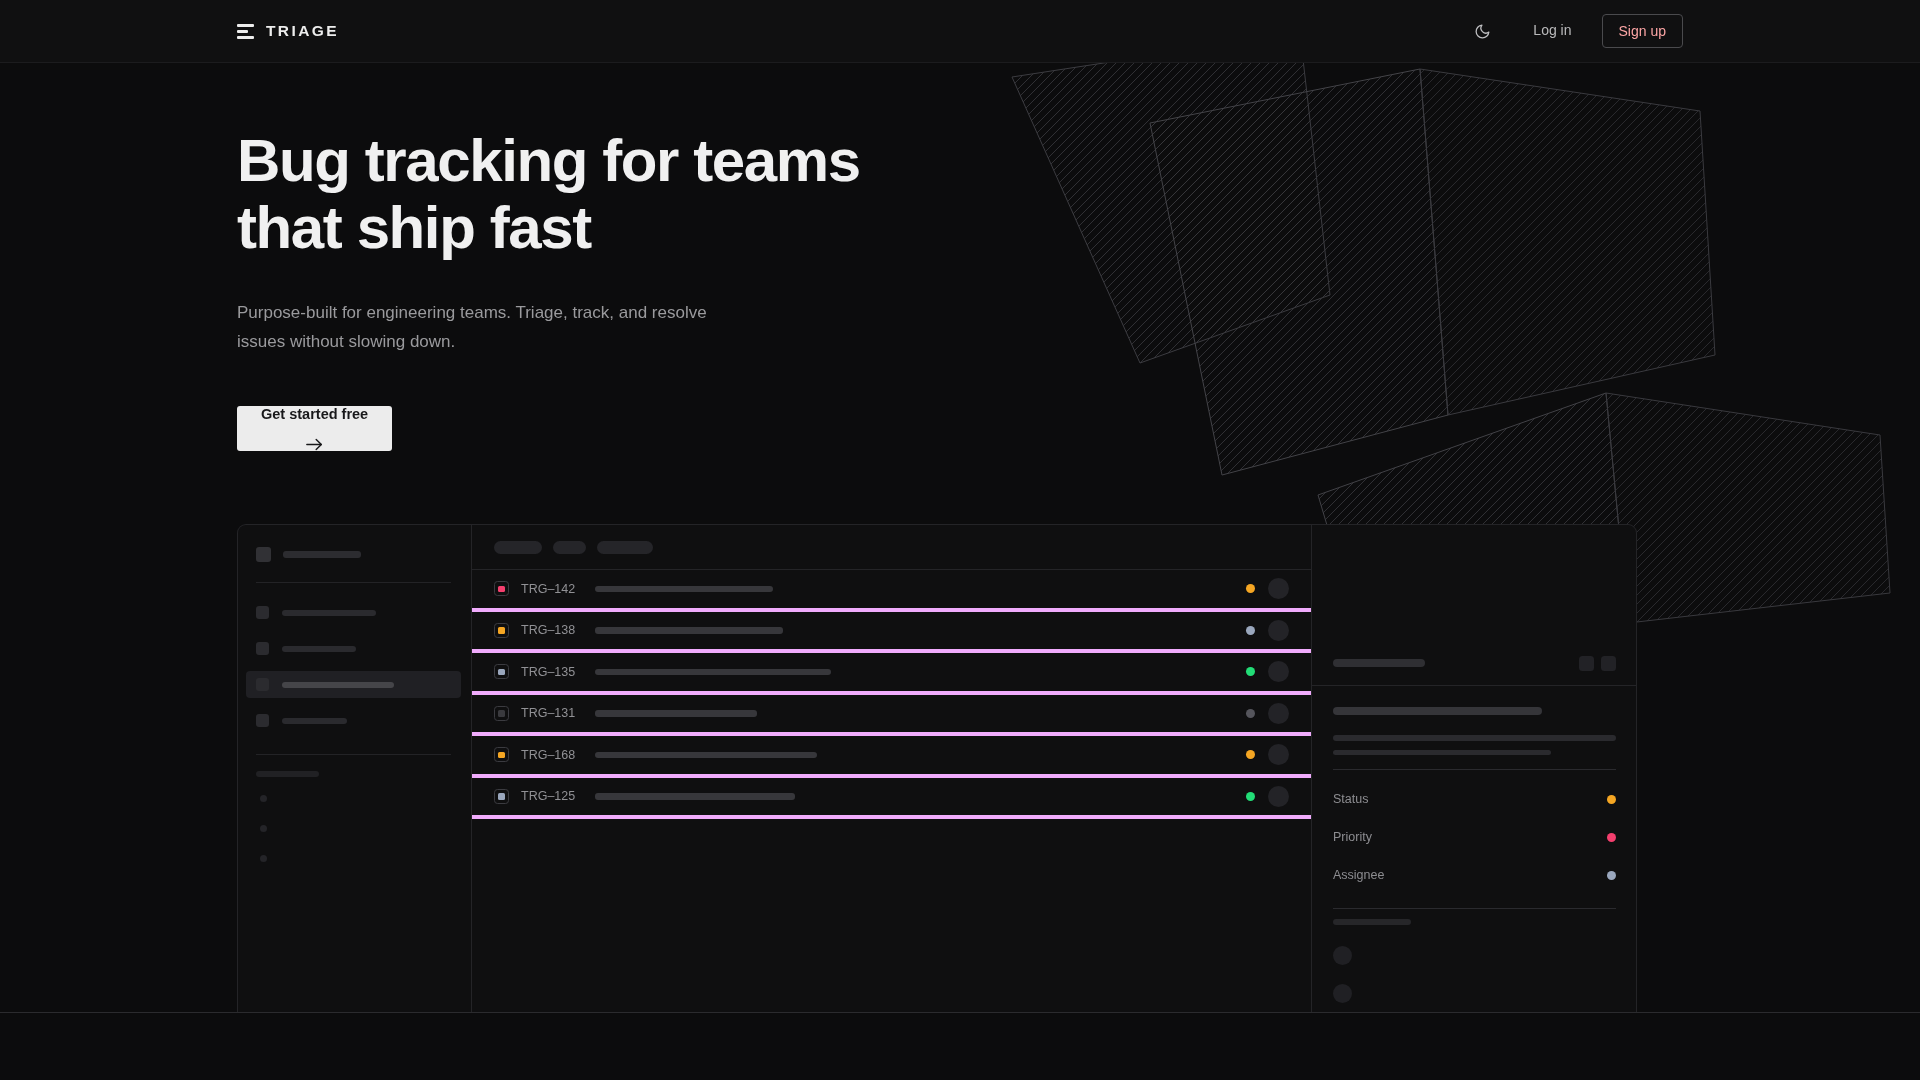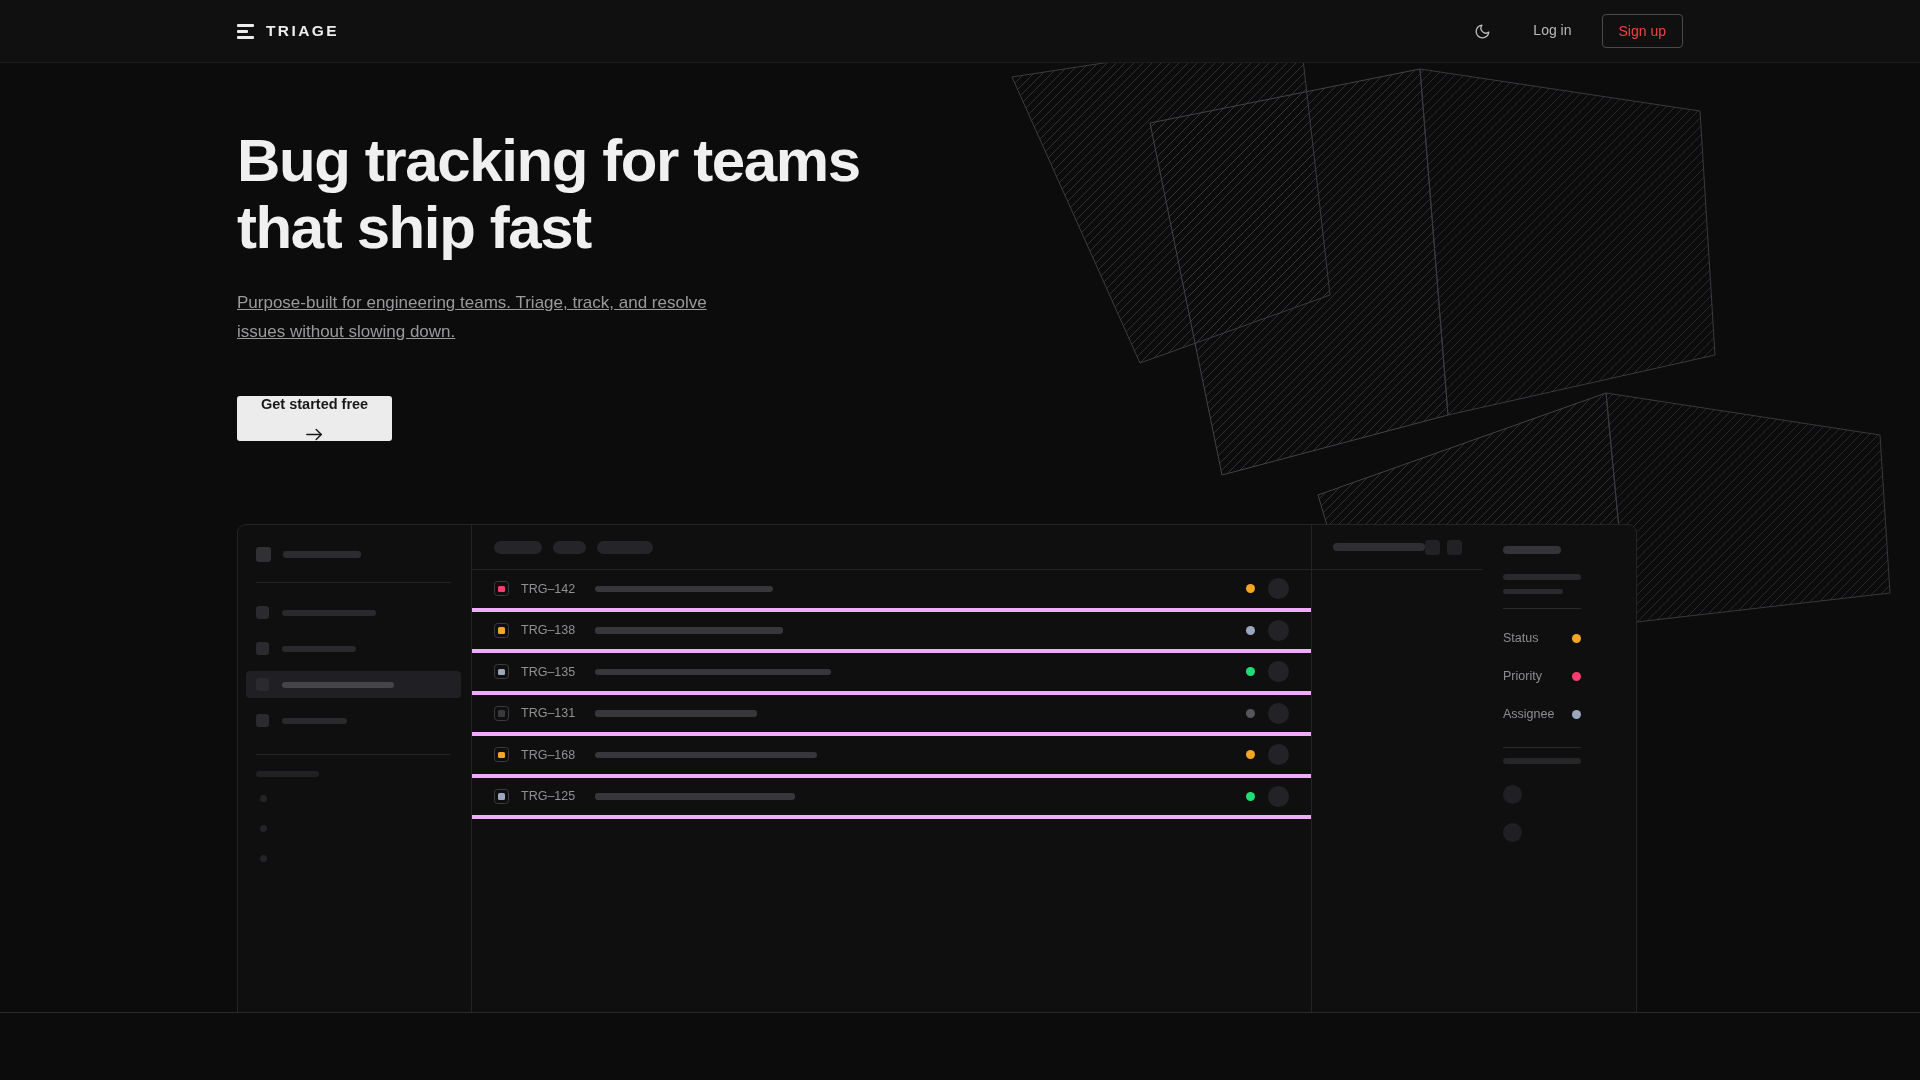--- a/index.html
+++ b/index.html
@@ -87,21 +87,21 @@
     font-size: 14px;
     color: #b9b9bb;
     cursor: pointer;
     padding: 8px 14px;
     margin-right: 16px;
     white-space: nowrap;
   }
 
   .signup-btn {
     font-size: 14px;
-    color: #ef4444;
+    color: #fca5a5;
     background: transparent;
     border: 1px solid #4a4a4d;
     border-radius: 4px;
     padding: 8px 16px;
     cursor: pointer;
     font-family: inherit;
     white-space: nowrap;
   }
 
   
@@ -128,26 +128,25 @@
     margin-top: 64px;
     font-size: 60px;
     line-height: 1.12;
     font-weight: 700;
     letter-spacing: -1.4px;
     color: #f0f0f0;
     max-width: 640px;
   }
 
   .hero p {
-    margin-top: 28px;
+    margin-top: 38px;
     font-size: 17px;
     line-height: 1.68;
     color: #9a9a9d;
     max-width: 470px;
-    text-decoration: underline;
   }
 
   .cta {
     margin-top: 50px;
     display: inline-flex;
     align-items: center;
     gap: 16px;
     background: #ececec;
     color: #18181a;
     border: none;
@@ -281,20 +280,22 @@
     padding-left: 16px;
   }
   .mk-status { width: 9px; height: 9px; border-radius: 50%; flex: 0 0 9px; }
   .mk-avatar { width: 21px; height: 21px; border-radius: 50%; background: #232327; flex: 0 0 21px; }
 
   
   .mk-detail {
     width: 324px;
     flex: 0 0 324px;
     display: flex;
+    flex-direction: column;
+    justify-content: flex-end;
   }
 
   .mk-dhead {
     height: 45px;
     flex: 0 0 45px;
     border-bottom: 1px solid #242427;
     display: flex;
     align-items: center;
     padding: 0 20px 0 21px;
   }

